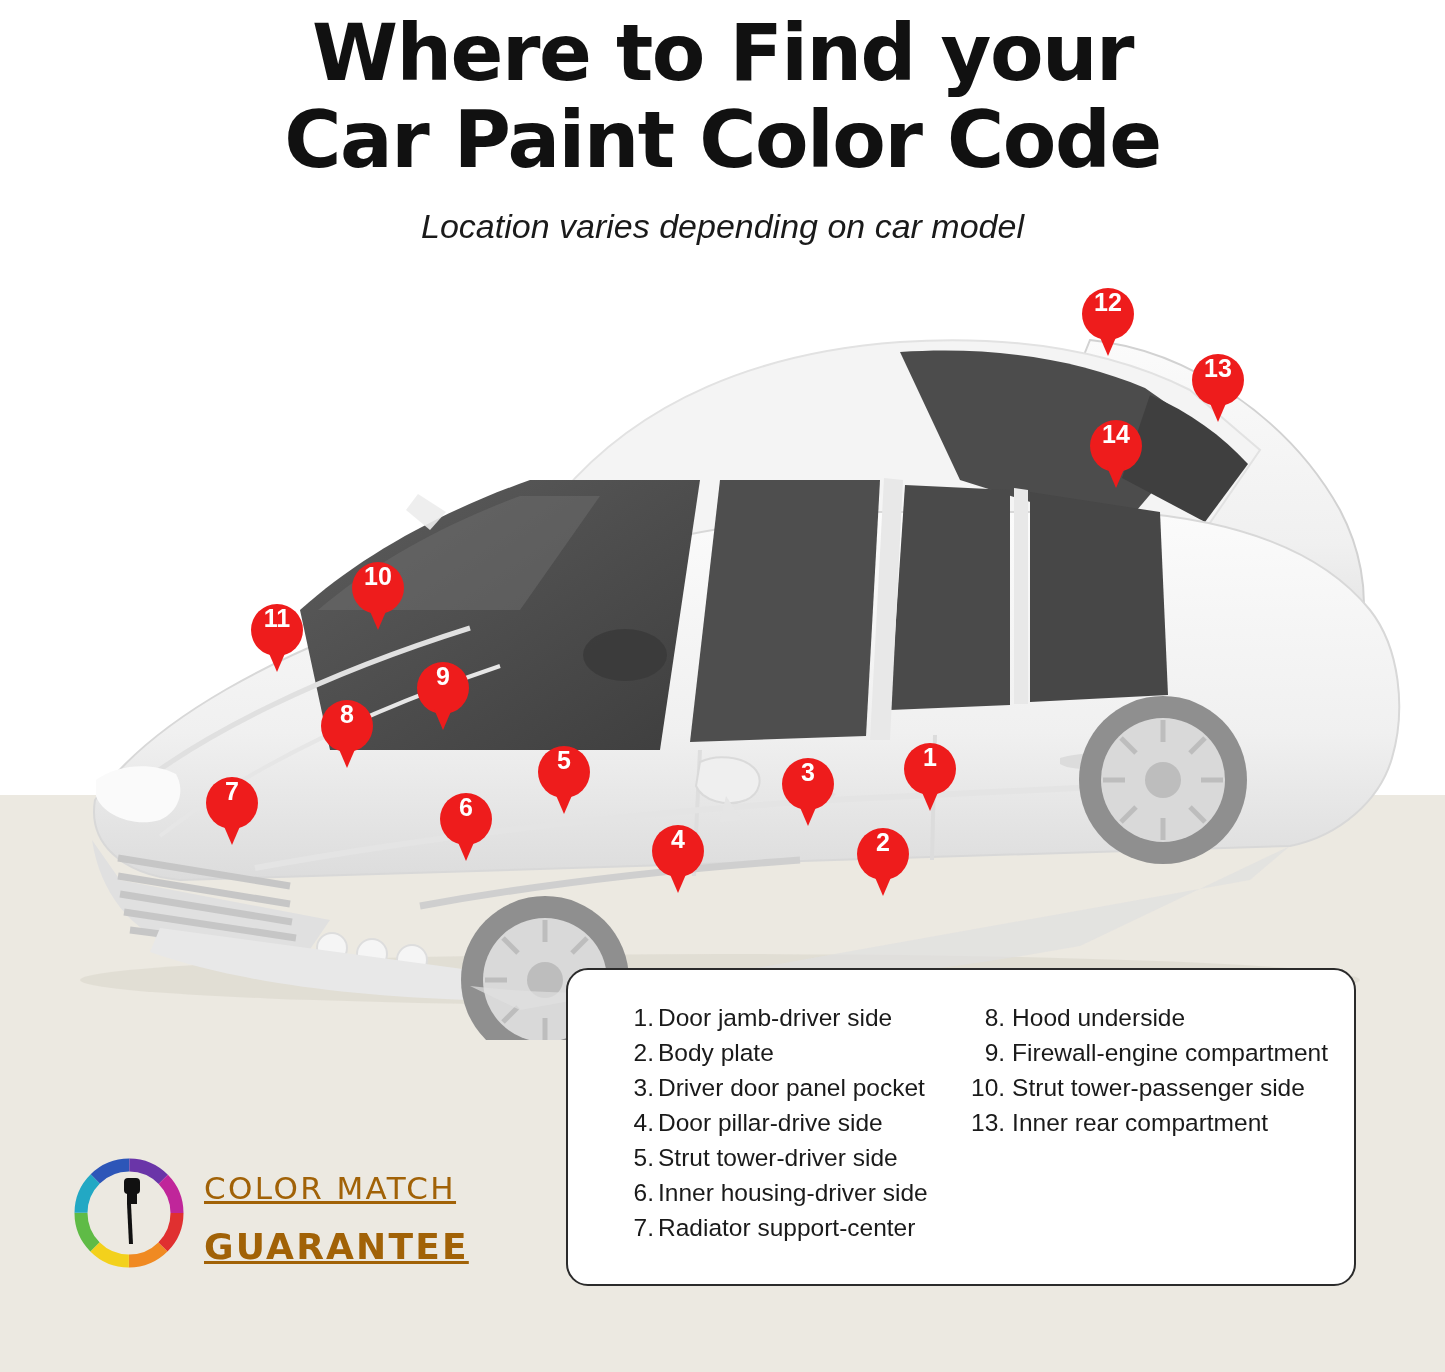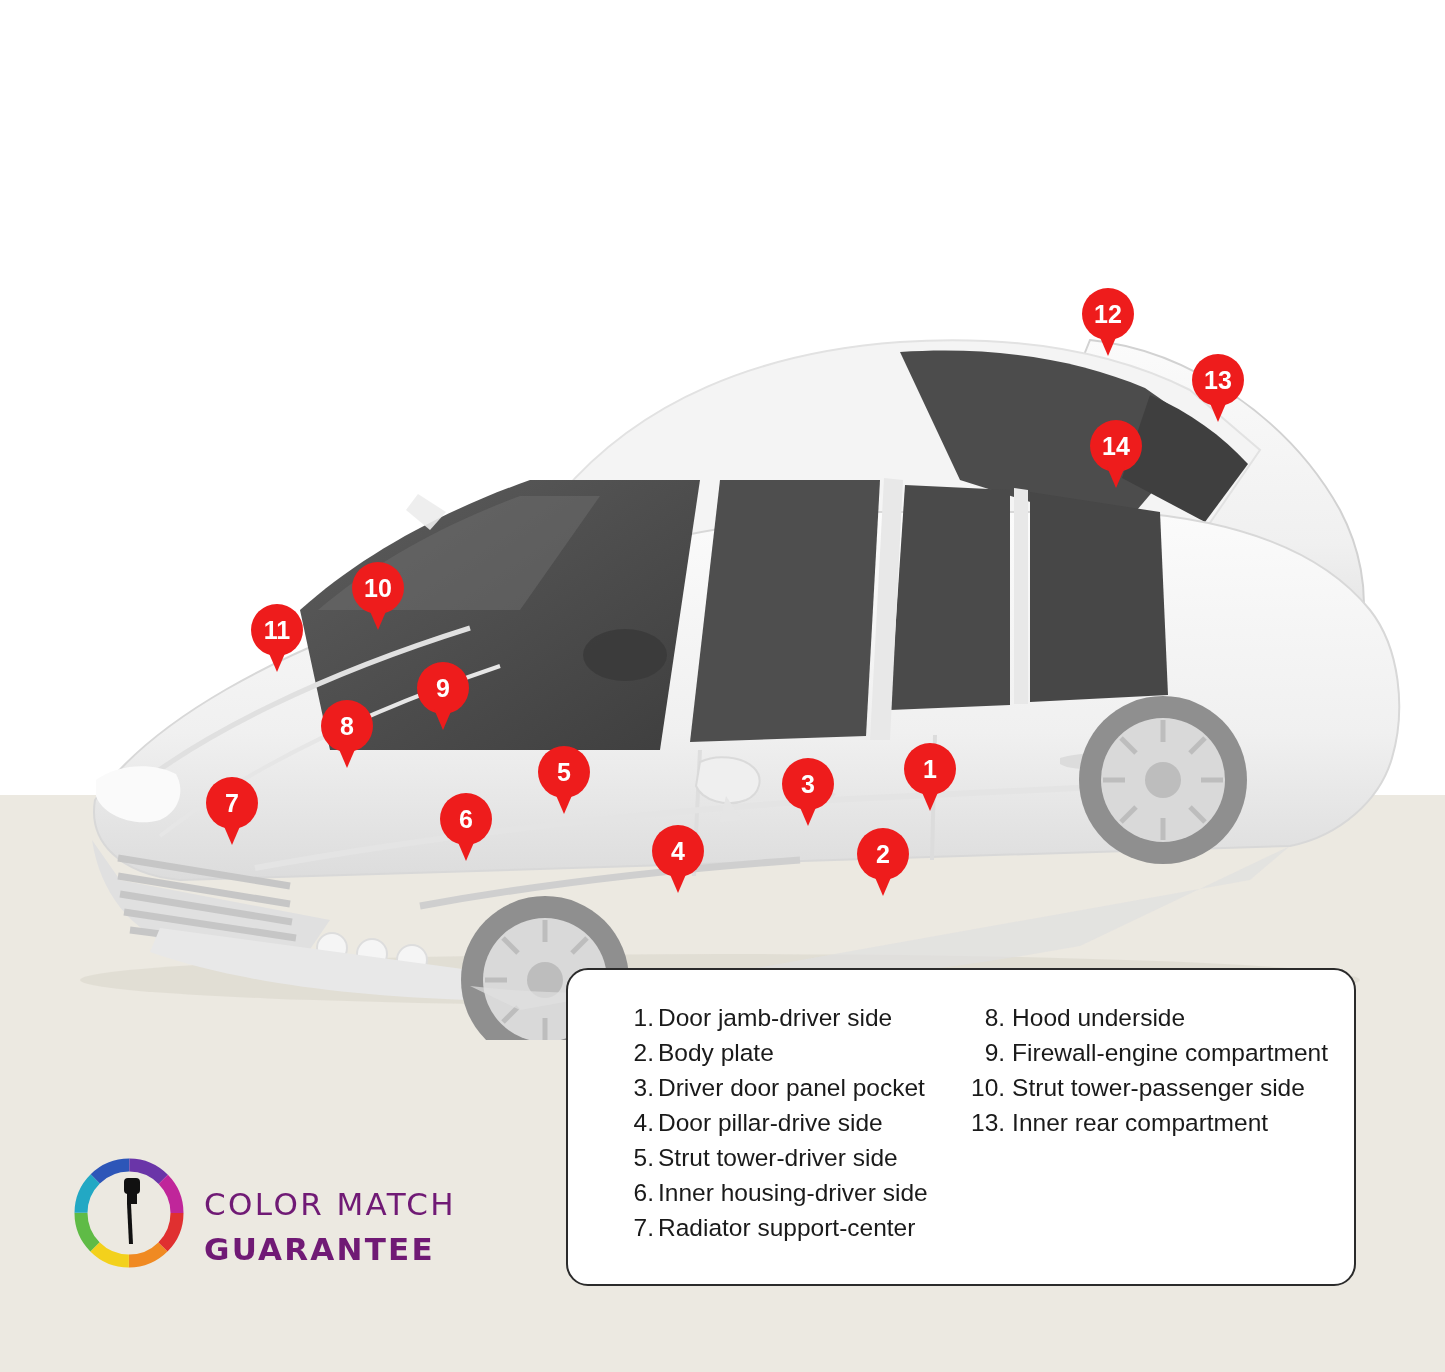--- a/index.html
+++ b/index.html
@@ -65,21 +65,20 @@
   .marker {
     position: absolute;
     width: 52px;
     height: 52px;
     border-radius: 50%;
     background: #ee1c1c;
     color: #ffffff;
     font-size: 25px;
     font-weight: bold;
     display: flex;
-    align-items: center;
     justify-content: center;
     box-sizing: border-box;
     z-index: 40;
   }
   .marker::after {
     content: "";
     position: absolute;
     bottom: -16px;
     left: 50%;
     margin-left: -9px;
@@ -142,43 +141,51 @@
   .brand-ring {
     position: absolute;
     left: 0;
     top: 0;
     width: 110px;
     height: 110px;
   }
   .brand-text {
     position: absolute;
     left: 130px;
-    top: 28px;
+    top: 12px;
     font-family: "DejaVu Sans", sans-serif;
-    color: #701a75;
+    color: #a16207;
+    text-decoration: underline;
   }
   .brand-text .l1 {
     display: block;
     font-size: 31px;
     letter-spacing: 2.4px;
     font-weight: normal;
   }
   .brand-text .l2 {
     display: block;
-    font-size: 31px;
+    font-size: 36px;
     letter-spacing: 2.2px;
     font-weight: bold;
-    margin-top: 9px;
+    margin-top: 20px;
   }
 </style>
 </head>
 <body>
 
 <div id="page">
 
+  <div class="header">
+    <h1 class="title">
+      <span>Where to Find your</span>
+      <span class="line2">Car Paint Color Code</span>
+    </h1>
+    <p class="subtitle">Location varies depending on car model</p>
+  </div>
 
   <div class="ground"></div>
 
   <div class="car-stage">
     <svg width="1445" height="760" viewBox="0 0 1445 760" xmlns="http://www.w3.org/2000/svg">
       <defs>
         <linearGradient id="bodyGrad" x1="0" y1="0" x2="0" y2="1">
           <stop offset="0%" stop-color="#fbfbfb"></stop>
           <stop offset="60%" stop-color="#f0f0f0"></stop>
           <stop offset="100%" stop-color="#dcdcdc"></stop>

